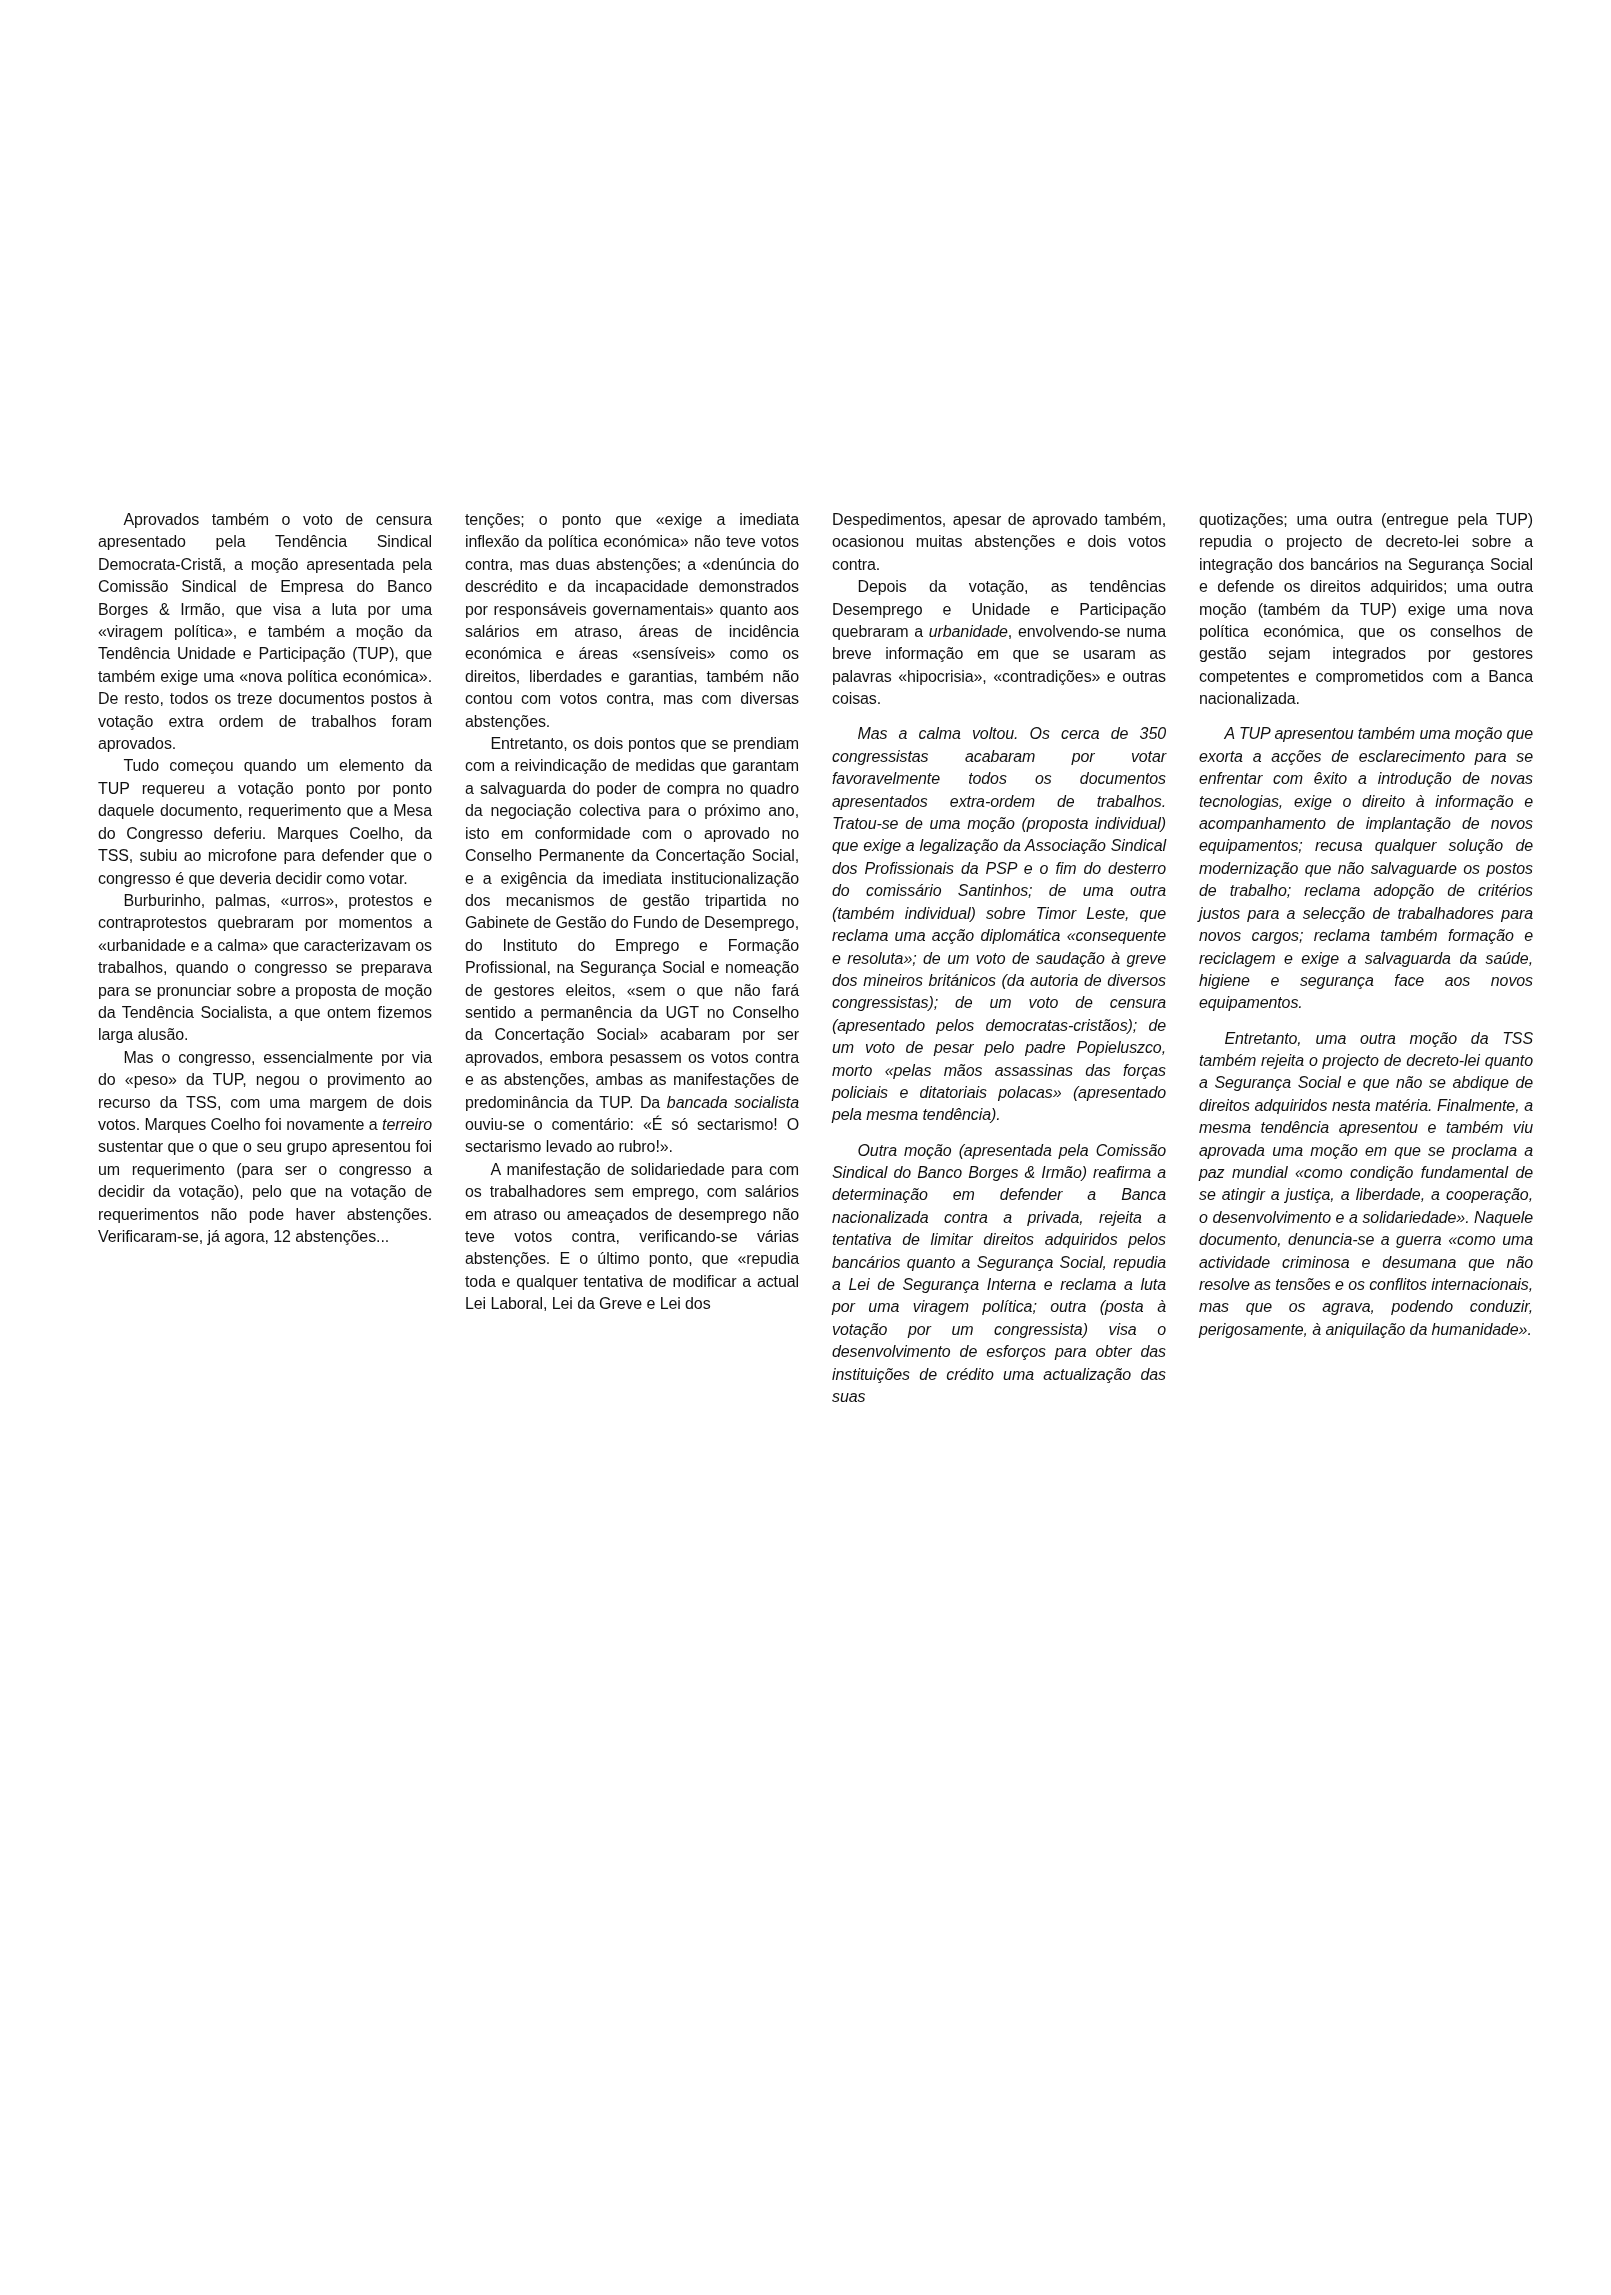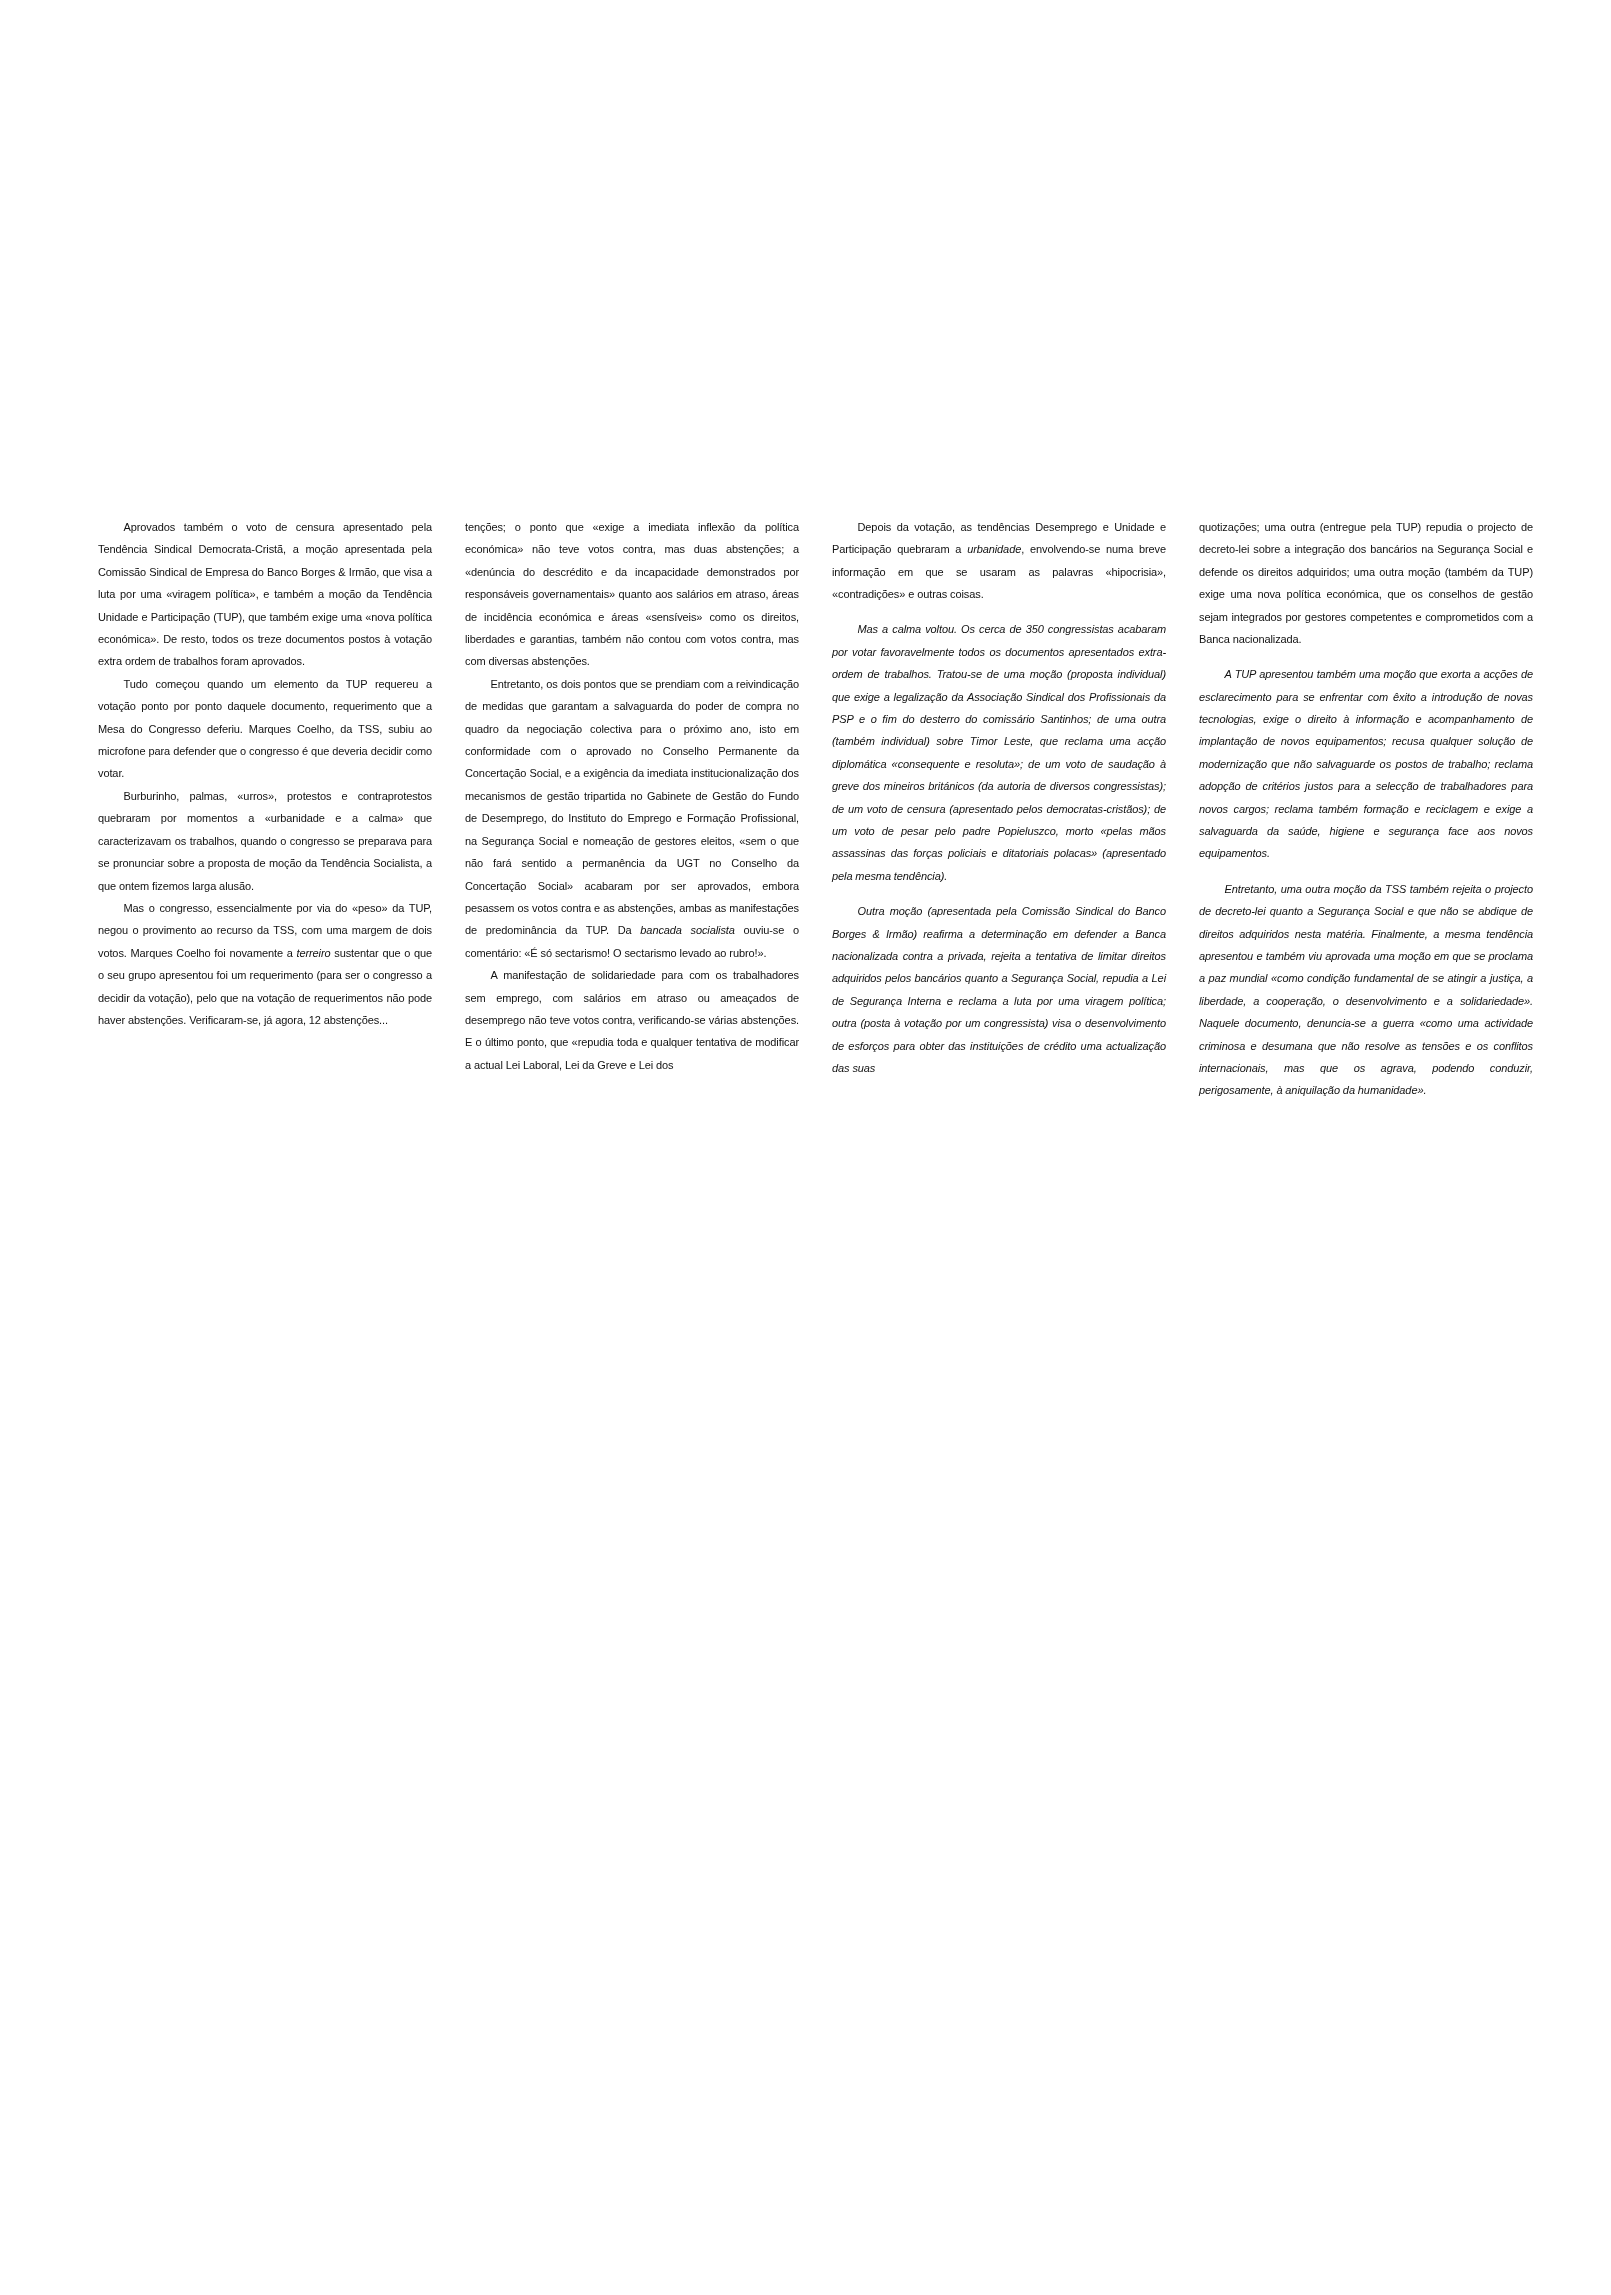--- a/index.html
+++ b/index.html
@@ -36,24 +36,24 @@
     flex-direction: row;
     gap: 33px;
   }
 
   .column {
     width: 334px;
     flex: 0 0 334px;
   }
 
   .column p {
-    margin: 15px 0 0 0;
+    margin: 8px 0 0 0;
     text-align: justify;
     text-justify: inter-word;
-    font-size: 11px;
+    font-size: 16px;
     line-height: 22.4px;
     letter-spacing: -0.1px;
     word-spacing: 0px;
     text-indent: 25.5px;
     hyphens: manual;
     -webkit-hyphens: manual;
   }
 
   .column p.cont {
     text-indent: 0;
@@ -99,20 +99,21 @@
 
     <div class="column">
       <p class="cont">tenções; o ponto que «exige a imediata inflexão da política económica» não teve votos contra, mas duas abstenções; a «denúncia do descrédito e da incapacidade demonstrados por responsáveis governamentais» quanto aos salários em atraso, áreas de incidência económica e áreas «sensíveis» como os direitos, liberdades e garantias, também não contou com votos contra, mas com diversas abstenções.</p>
       <p>
         <span>Entretanto, os dois pontos que se prendiam com a reivindicação de medidas que garantam a salvaguarda do poder de compra no quadro da negociação colectiva para o próximo ano, isto em conformidade com o aprovado no Conselho Permanente da Concertação Social, e a exigência da imediata institucionalização dos mecanismos de gestão tripartida no Gabinete de Gestão do Fundo de Desemprego, do Instituto do Emprego e Formação Profissional, na Segurança Social e nomeação de gestores eleitos, «sem o que não fará sentido a permanência da UGT no Conselho da Concertação Social» acabaram por ser aprovados, embora pesassem os votos contra e as abstenções, ambas as manifestações de predominância da TUP. Da </span><em>bancada socialista</em><span> ouviu-se o comentário: «É só sectarismo! O sectarismo levado ao rubro!».</span>
       </p>
       <p>A manifestação de solidariedade para com os trabalhadores sem emprego, com salários em atraso ou ameaçados de desemprego não teve votos contra, verificando-se várias abstenções. E o último ponto, que «repudia toda e qualquer tentativa de modificar a actual Lei Laboral, Lei da Greve e Lei dos</p>
     </div>
 
     <div class="column">
+      <p class="cont">Despedimentos, apesar de aprovado também, ocasionou muitas abstenções e dois votos contra.</p>
       <p>
         <span>Depois da votação, as tendências Desemprego e Unidade e Participação quebraram a </span><em>urbanidade</em><span>, envolvendo-se numa breve informação em que se usaram as palavras «hipocrisia», «contradições» e outras coisas.</span>
       </p>
       <p class="gap">Mas a calma voltou. Os cerca de 350 congressistas acabaram por votar favoravelmente todos os documentos apresentados extra-ordem de trabalhos. Tratou-se de uma moção (proposta individual) que exige a legalização da Associação Sindical dos Profissionais da PSP e o fim do desterro do comissário Santinhos; de uma outra (também individual) sobre Timor Leste, que reclama uma acção diplomática «consequente e resoluta»; de um voto de saudação à greve dos mineiros británicos (da autoria de diversos congressistas); de um voto de censura (apresentado pelos democratas-cristãos); de um voto de pesar pelo padre Popieluszco, morto «pelas mãos assassinas das forças policiais e ditatoriais polacas» (apresentado pela mesma tendência).</p>
       <p class="gap">Outra moção (apresentada pela Comissão Sindical do Banco Borges &amp; Irmão) reafirma a determinação em defender a Banca nacionalizada contra a privada, rejeita a tentativa de limitar direitos adquiridos pelos bancários quanto a Segurança Social, repudia a Lei de Segurança Interna e reclama a luta por uma viragem política; outra (posta à votação por um congressista) visa o desenvolvimento de esforços para obter das instituições de crédito uma actualização das suas</p>
     </div>
 
     <div class="column">
       <p class="cont">quotizações; uma outra (entregue pela TUP) repudia o projecto de decreto-lei sobre a integração dos bancários na Segurança Social e defende os direitos adquiridos; uma outra moção (também da TUP) exige uma nova política económica, que os conselhos de gestão sejam integrados por gestores competentes e comprometidos com a Banca nacionalizada.</p>
       <p class="gap">A TUP apresentou também uma moção que exorta a acções de esclarecimento para se enfrentar com êxito a introdução de novas tecnologias, exige o direito à informação e acompanhamento de implantação de novos equipamentos; recusa qualquer solução de modernização que não salvaguarde os postos de trabalho; reclama adopção de critérios justos para a selecção de trabalhadores para novos cargos; reclama também formação e reciclagem e exige a salvaguarda da saúde, higiene e segurança face aos novos equipamentos.</p>

